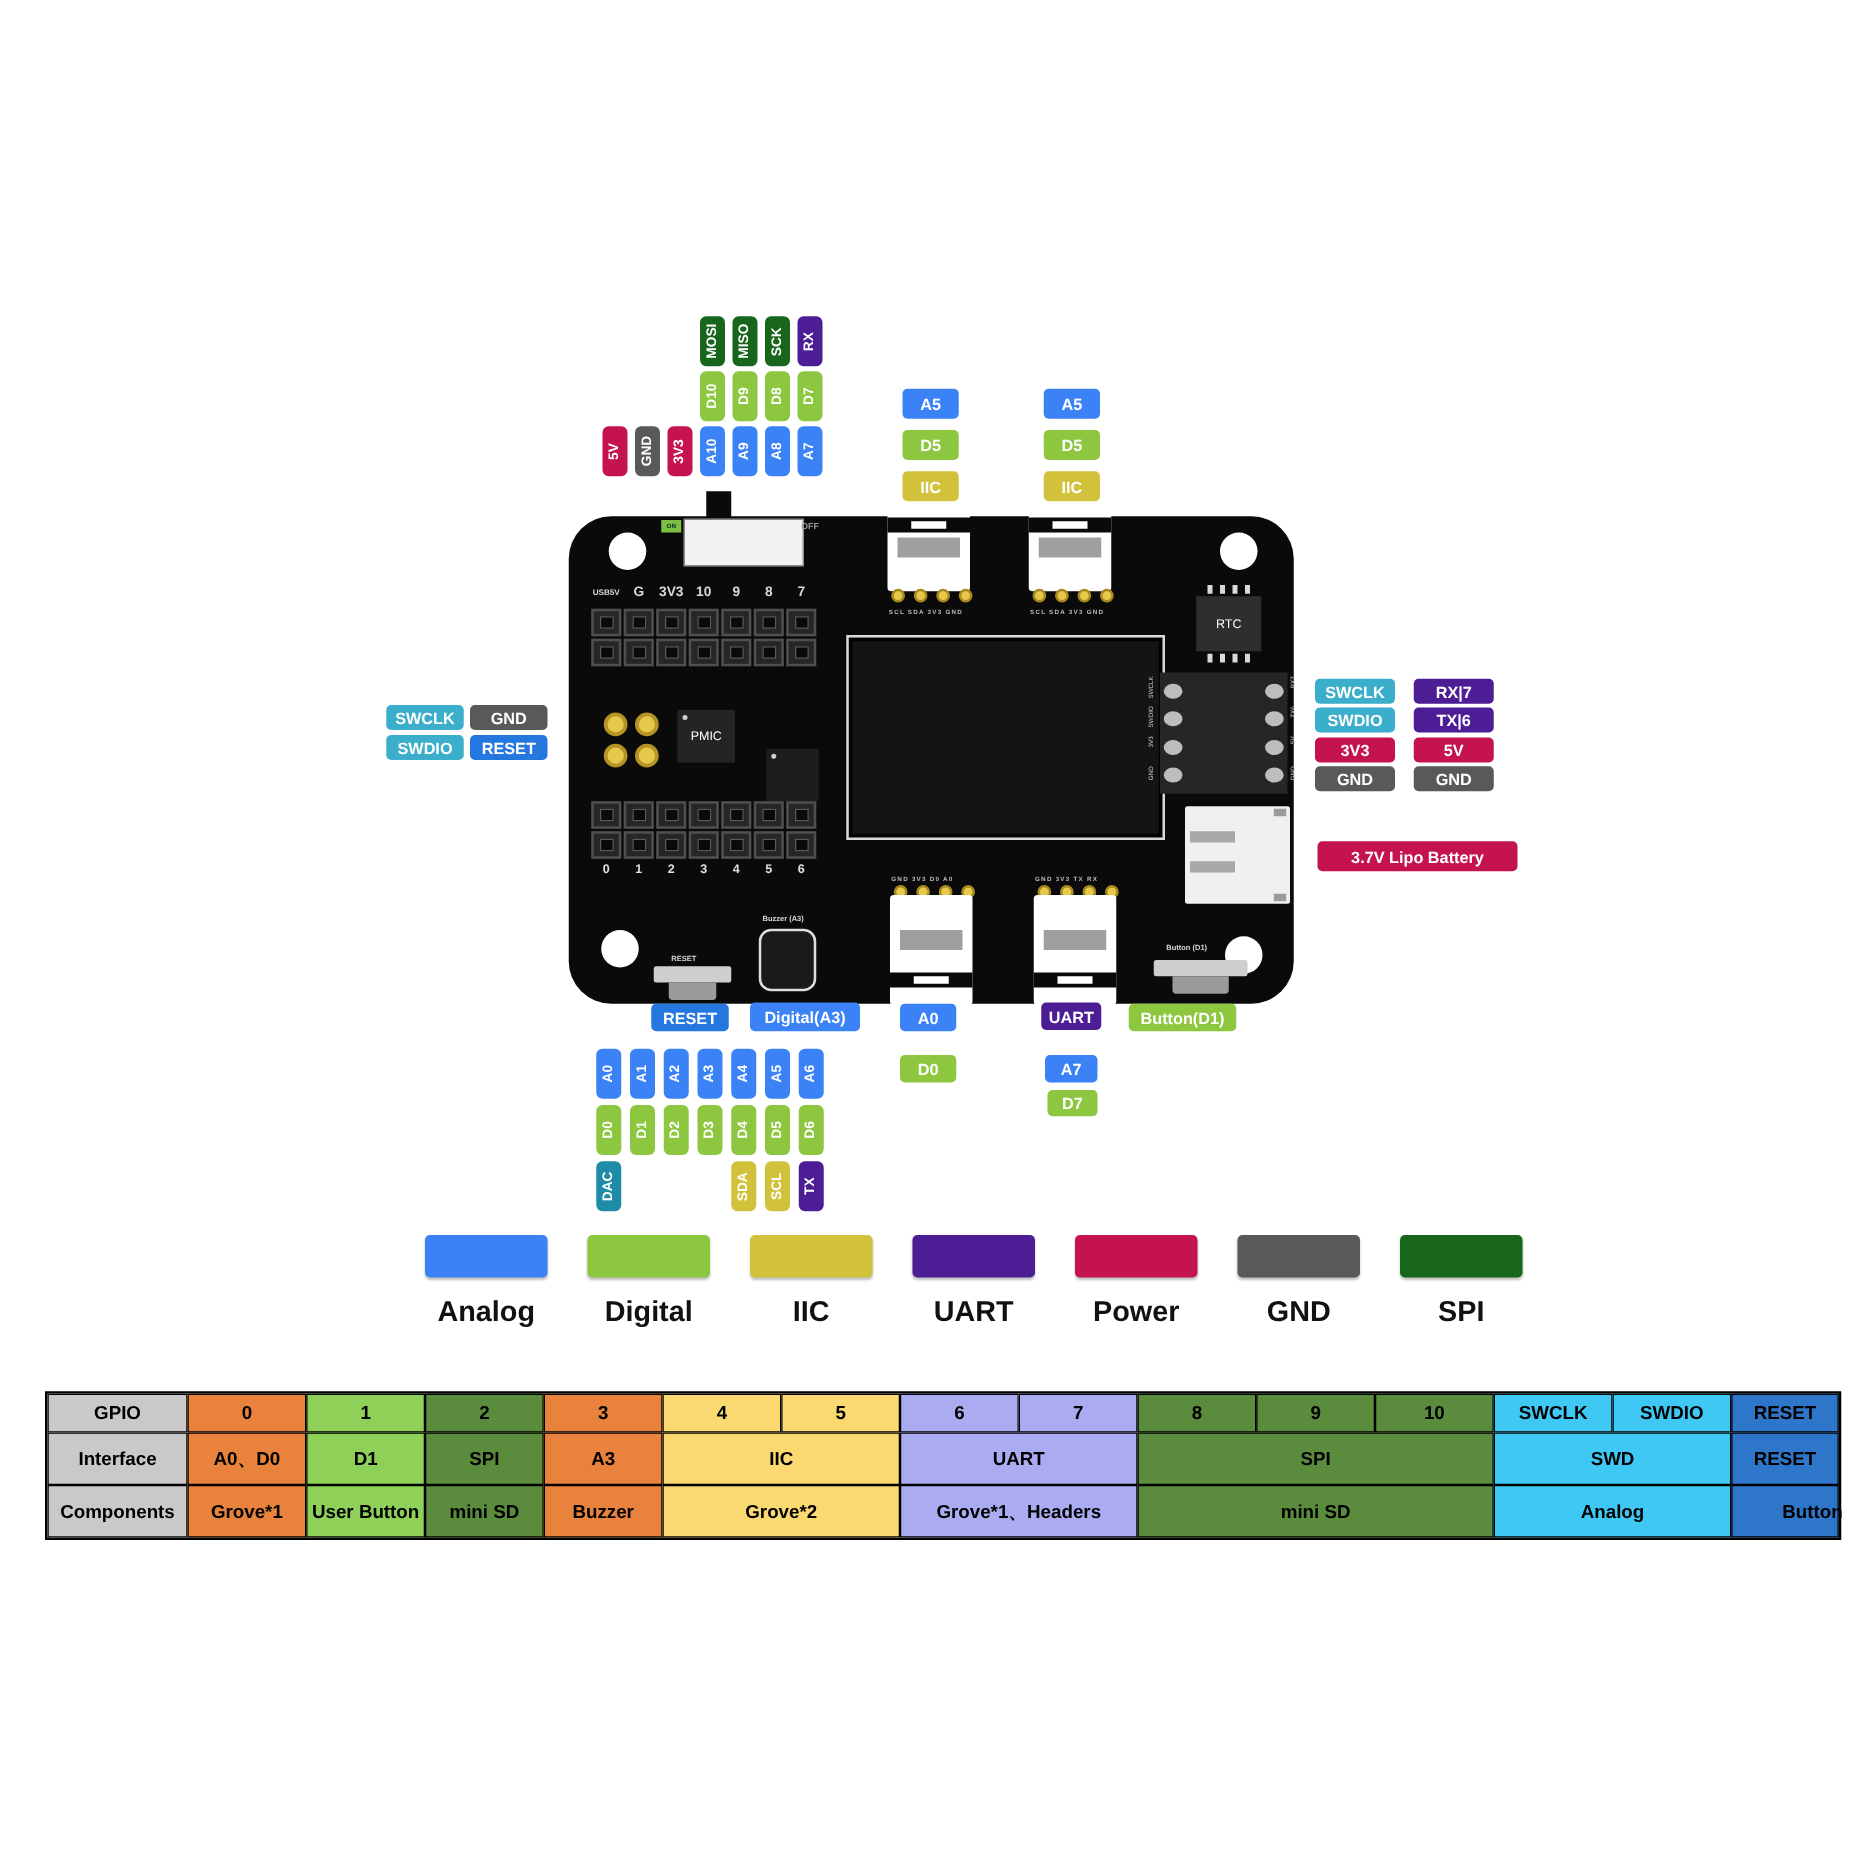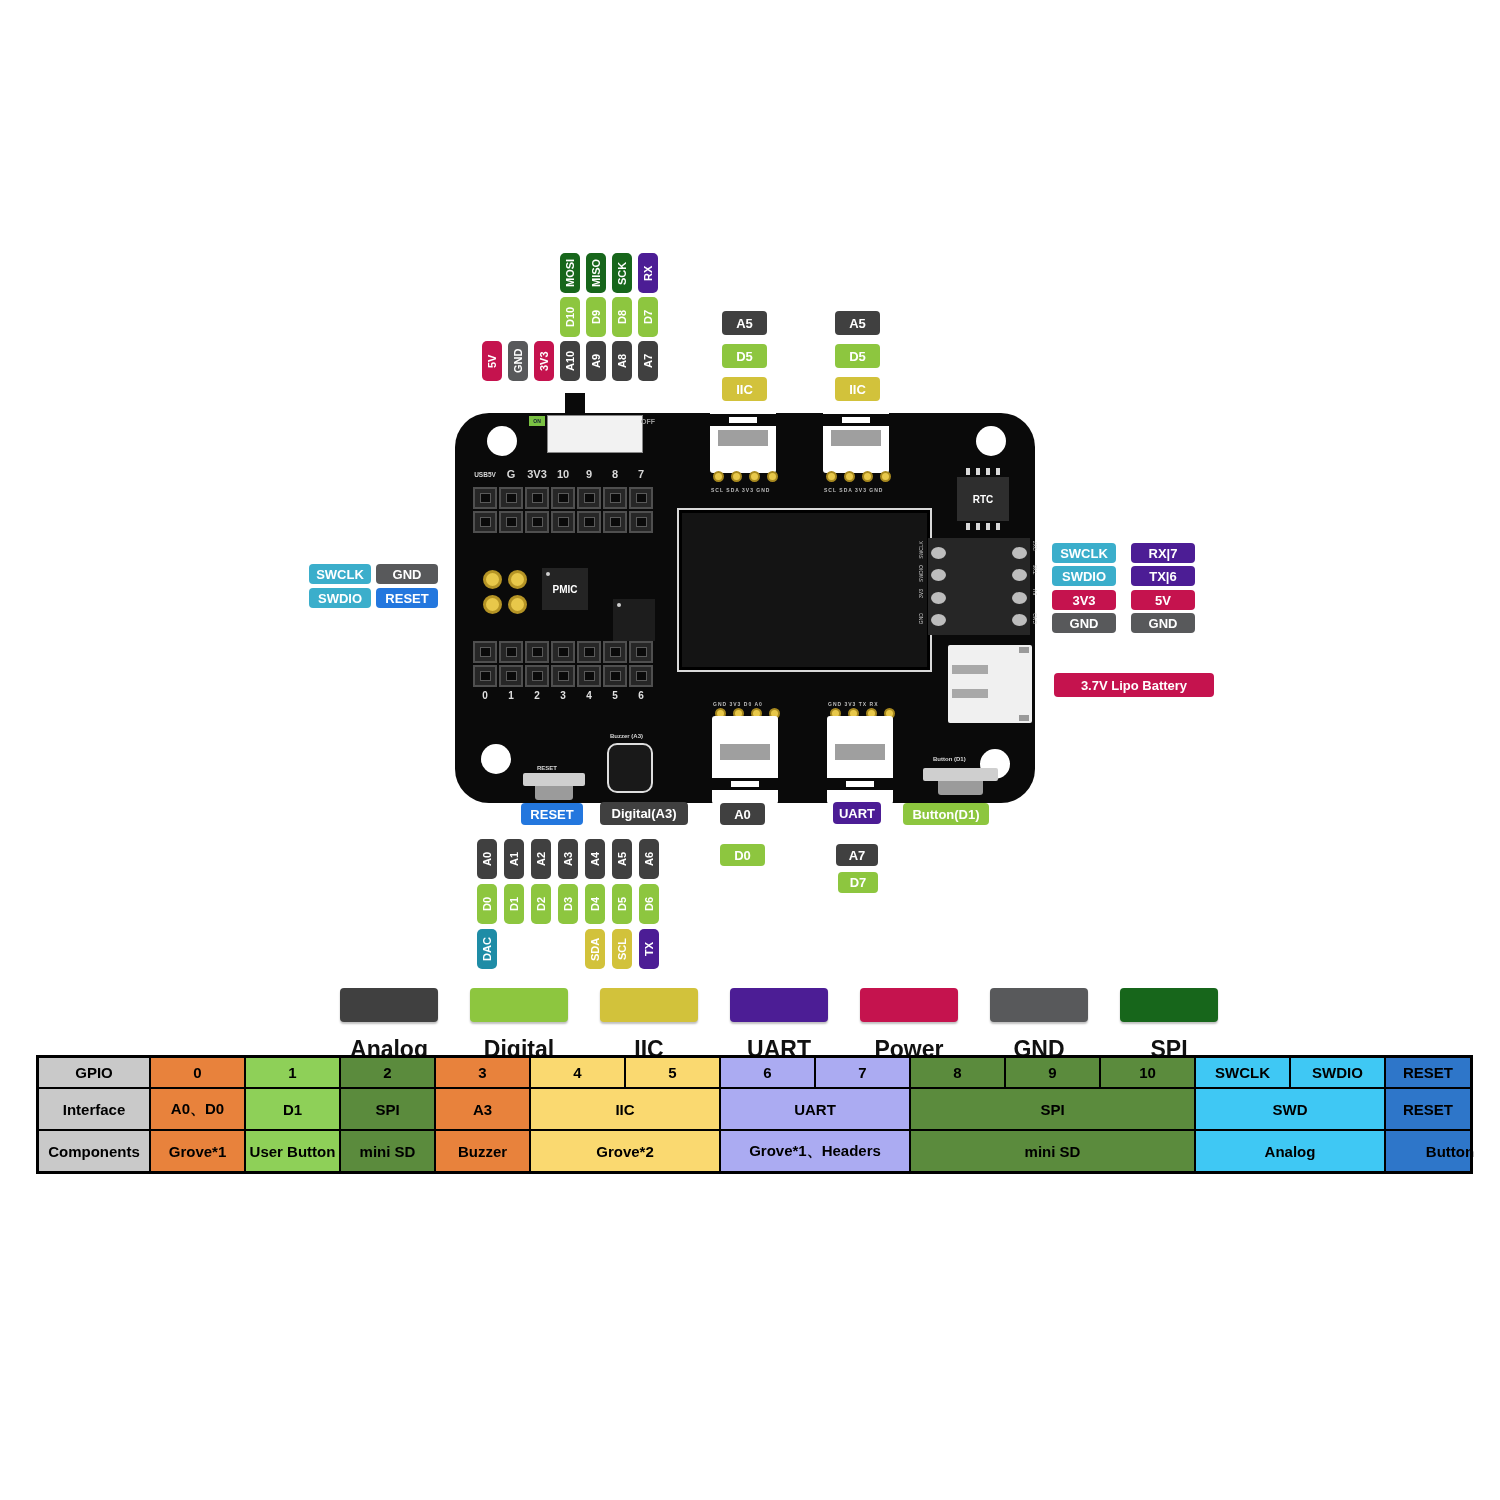--- a/index.html
+++ b/index.html
@@ -3,21 +3,21 @@
 <meta charset="utf-8">
 <style>
   html,body{margin:0;padding:0;background:#ffffff;}
   #stage{position:relative;width:1500px;height:1500px;background:#ffffff;overflow:hidden;
          font-family:"Liberation Sans",sans-serif;}
   
   .pill{position:absolute;color:#fff;font-weight:bold;font-size:13px;line-height:1;
         display:flex;align-items:center;justify-content:center;border-radius:4px;
         box-sizing:border-box;white-space:nowrap;}
   .pill.v{writing-mode:vertical-rl;transform:rotate(180deg);font-size:11px;border-radius:5px;}
-  .analog{background:#404040}.digital{background:#8DC63F}.iic{background:#D2C23B}
+  .analog{background:#3b82f6}.digital{background:#8DC63F}.iic{background:#D2C23B}
   .uart{background:#4c1d95}.power{background:#C5134E}.gnd{background:#58595B}
   .spi{background:#17661B}.swd{background:#3BAECB}.resetb{background:#2377DE}.dac{background:#1E8CA6}
   
   .board{position:absolute;left:455px;top:413px;width:580px;height:390px;background:#0a0a0a;
          border-radius:34px;}
   .hole{position:absolute;width:30px;height:30px;border-radius:50%;background:#fff;}
   .sw-tab{position:absolute;left:110px;top:-20px;width:20px;height:24px;background:#0a0a0a;}
   .sw-body{position:absolute;left:92px;top:2px;width:94px;height:36px;background:#f2f2f2;border:1px solid #888;}
   .sw-on{position:absolute;left:74px;top:3px;width:16px;height:10px;background:#7ac143;color:#1a3;color:#123;
          font-size:5px;font-weight:bold;display:flex;align-items:center;justify-content:center;}
@@ -27,21 +27,21 @@
                 font-size:11px;font-weight:bold;}
   .hdr-row.top-lbl span:first-child{font-size:6.5px;}
   .pin-grid{position:absolute;display:grid;grid-template-columns:repeat(7,24px);grid-auto-rows:22px;gap:2px;}
   .pin-cell{background:#262626;border:2px solid #4f4f4f;box-sizing:border-box;
             display:flex;align-items:center;justify-content:center;}
   .pin-cell::after{content:"";width:9px;height:8px;background:#0a0a0a;border:1px solid #5a5a5a;}
   .num-row span{font-size:10px;color:#e0e0e0;}
   .gold-pad{position:absolute;width:19px;height:19px;border-radius:50%;
             background:#e8c84a;border:3px solid #b59425;box-sizing:border-box;}
   .chip{position:absolute;background:#242424;color:#fff;display:flex;align-items:center;justify-content:center;
-        font-size:10px;font-weight:bold;}
+        font-size:10px;font-weight:normal;}
   .chip .dot{position:absolute;left:4px;top:4px;width:4px;height:4px;border-radius:50%;background:#cfcfcf;}
   .rtc-pins{position:absolute;display:flex;gap:6px;left:9px;}
   .rtc-pins i{width:4px;height:7px;background:#d9d9d9;}
   .module{position:absolute;left:222px;top:95px;width:251px;height:160px;background:#141414;
           border:2px solid #d9d9d9;box-shadow:inset 0 0 0 3px #000;}
   .rheader{position:absolute;left:473px;top:125px;width:102px;height:97px;background:#262626;
            display:flex;flex-direction:column;justify-content:space-around;padding:4px 0;box-sizing:border-box;}
   .rh-row{display:flex;align-items:center;justify-content:space-between;padding:0 3px;}
   .rh-row .oval{width:15px;height:12px;background:#bdbdbd;border-radius:50% 50% 50% 50%;}
   .rh-row .mid{width:40px;display:flex;justify-content:space-between;}
@@ -65,21 +65,21 @@
   .g-latch{position:absolute;left:8px;width:50px;height:16px;background:#9f9f9f;}
   .g-pins{position:absolute;display:flex;gap:7px;left:5px;}
   .g-pins i{width:11px;height:11px;border-radius:50%;background:#e8c84a;border:2px solid #a8891f;box-sizing:border-box;}
   .g-txt{position:absolute;color:#bdbdbd;font-size:5px;font-weight:bold;white-space:nowrap;letter-spacing:1px;}
   
   #legend{position:absolute;left:340px;top:988px;display:flex;gap:32px;}
   .lg-item{width:98px;display:flex;flex-direction:column;align-items:center;}
   .lg-sw{width:98px;height:34px;border-radius:4px;box-shadow:0 2px 2px rgba(0,0,0,.25);}
   .lg-lb{margin-top:14px;font-size:23px;font-weight:bold;color:#111;}
   
-  #ptable{position:absolute;left:36px;top:1055px;display:grid;
+  #ptable{position:absolute;left:36px;top:1113px;display:grid;
           grid-template-columns:112px repeat(13,95px) 86px;grid-template-rows:31px 42px 42px;
           border:2px solid #000;}
   .tcell{border:1px solid #000;display:flex;align-items:center;justify-content:center;
          font-size:15px;color:#000;font-weight:bold;}
   .t-gray{background:#C9C9C9}.t-orange{background:#E8823C}.t-lgreen{background:#8ED058}
   .t-olive{background:#5B8B3D}.t-yellow{background:#FAD970}.t-purple{background:#ABABF2}
   .t-cyan{background:#3FC8F4}.t-blue{background:#2E76C9}
 </style>
 </head>
 <body>

